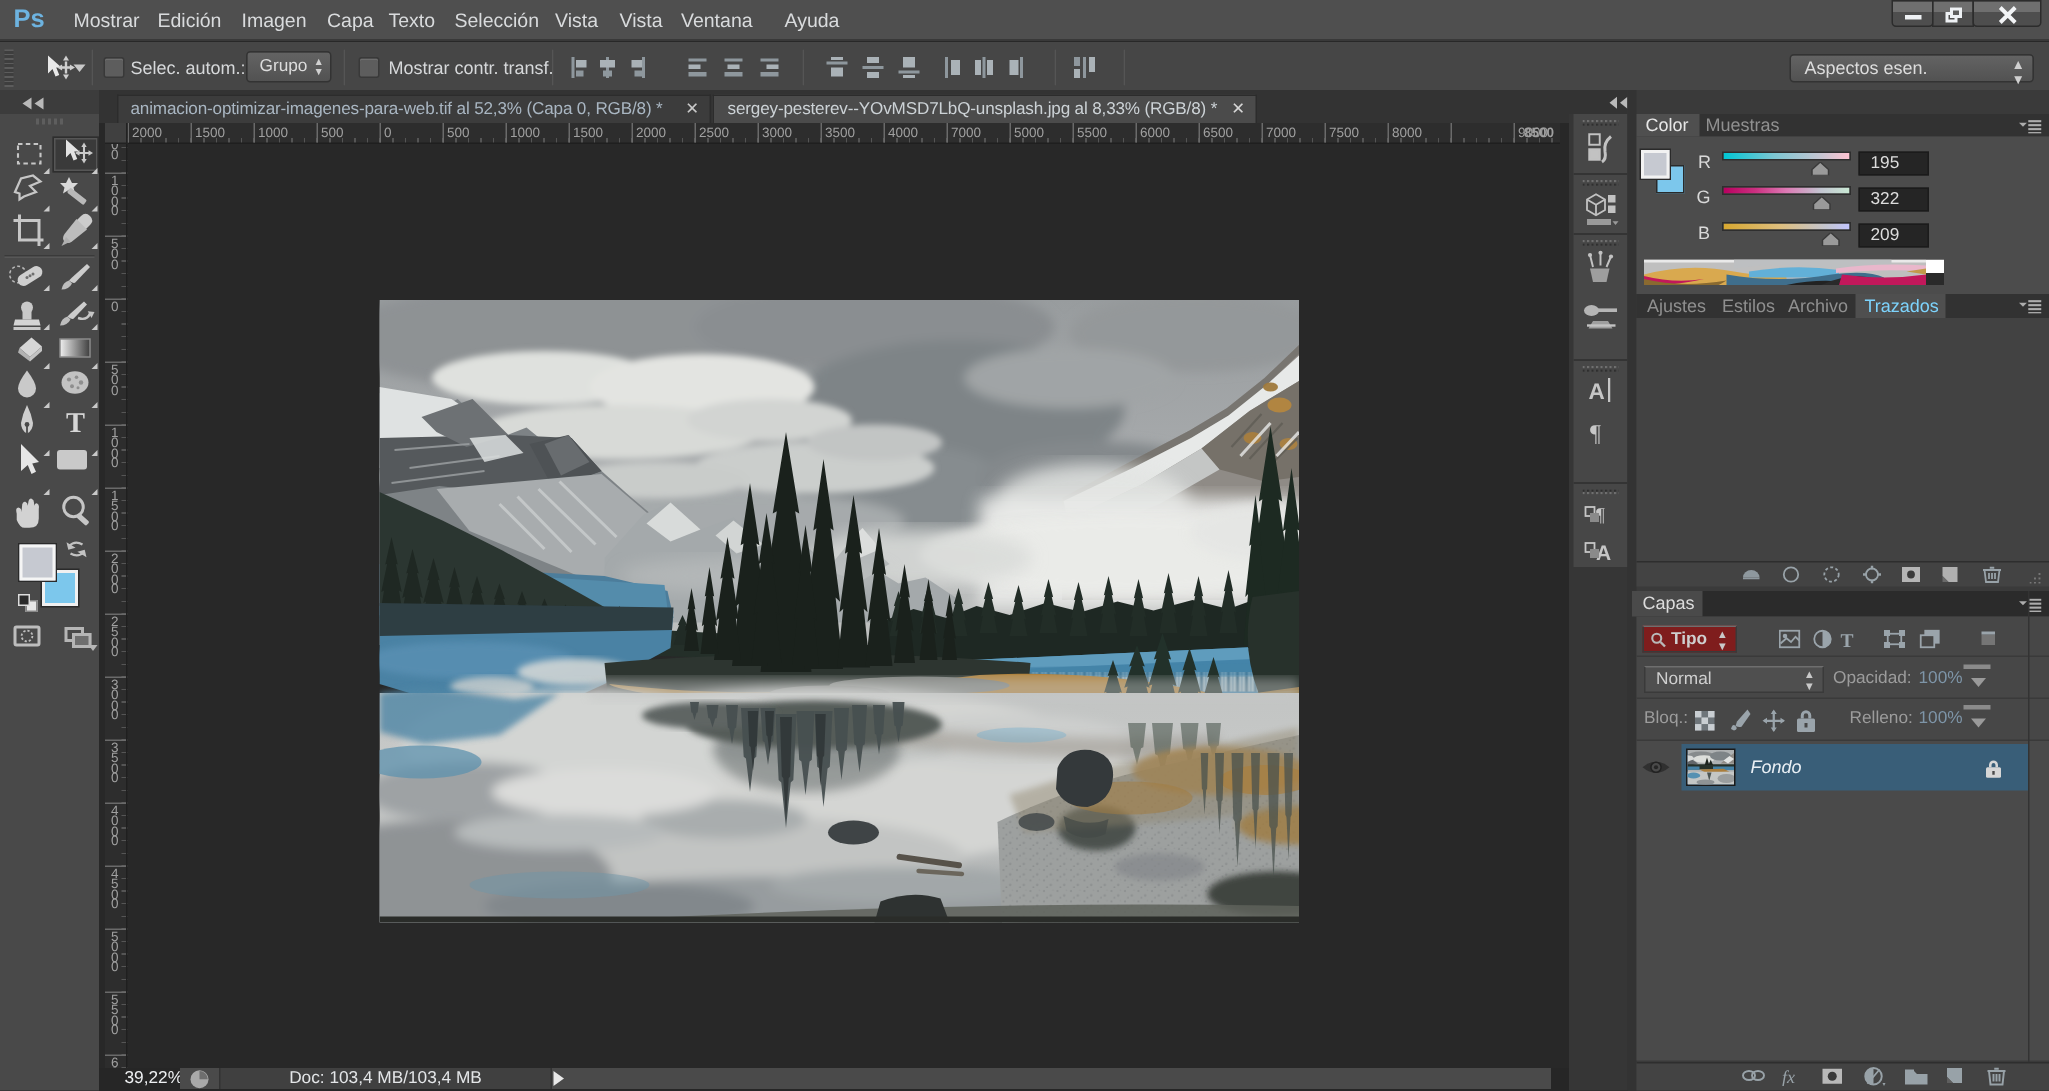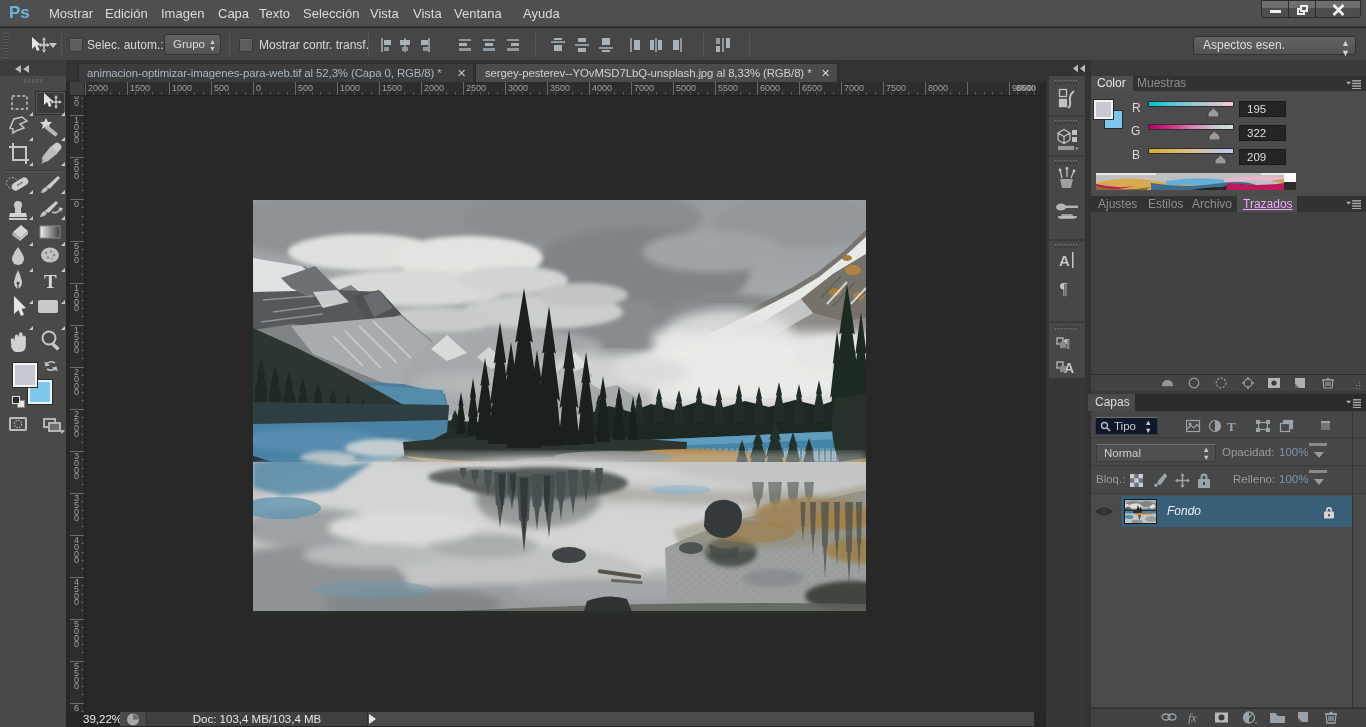--- a/index.html
+++ b/index.html
@@ -804,21 +804,21 @@
  <path d="M132,10 Q160,14 188,10 L188,17 L130,17 Z" fill="#c2185b"></path>
  <path d="M175,8 L188,6 L188,10 Z" fill="#c29a4a"></path>
  <rect x="188" y="0" width="12" height="9" fill="#fff"></rect>
  <rect x="188" y="9" width="12" height="8" fill="#2a2a2a"></rect>
 </svg>
 
 <div class="abs" style="left:1091px;top:196px;width:275px;height:16px;background:#323232;"></div>
 <div class="abs" style="left:1098px;top:196px;width:64px;height:16px;color:#8f8f8f;font-size:12px;line-height:16px;">Ajustes</div>
 <div class="abs" style="left:1148px;top:196px;width:50px;height:16px;color:#8f8f8f;font-size:12px;line-height:16px;">Estilos</div>
 <div class="abs" style="left:1192px;top:196px;width:56px;height:16px;color:#8f8f8f;font-size:12px;line-height:16px;">Archivo</div>
-<div class="abs" style="left:1237px;top:196px;width:60px;height:16px;background:#4f4f4f;color:#f0abfc;font-size:12px;line-height:16px;text-decoration:underline;"><span style="margin-left:6px;">Trazados</span></div>
+<div class="abs" style="left:1237px;top:196px;width:60px;height:16px;background:#4f4f4f;color:#7dd3fc;font-size:12px;line-height:16px;"><span style="margin-left:6px;">Trazados</span></div>
 <svg class="abs" style="left:1346px;top:200px;" width="15" height="9" viewBox="0 0 17 10">
     <path d="M0,2 L6,2 L3,5 Z" fill="#adadad"></path>
     <g fill="#adadad">
       <rect x="7" y="0" width="10" height="1.6"></rect>
       <rect x="7" y="3" width="10" height="1.6"></rect>
       <rect x="7" y="6" width="10" height="1.6"></rect>
       <rect x="7" y="9" width="10" height="1.2"></rect>
     </g>
   </svg>
 <div class="abs" style="left:1091px;top:212px;width:275px;height:162px;background:#424242;"></div>
@@ -861,21 +861,21 @@
 <svg class="abs" style="left:1346px;top:399px;" width="15" height="9" viewBox="0 0 17 10">
     <path d="M0,2 L6,2 L3,5 Z" fill="#adadad"></path>
     <g fill="#adadad">
       <rect x="7" y="0" width="10" height="1.6"></rect>
       <rect x="7" y="3" width="10" height="1.6"></rect>
       <rect x="7" y="6" width="10" height="1.6"></rect>
       <rect x="7" y="9" width="10" height="1.2"></rect>
     </g>
   </svg>
 <div class="abs" style="left:1091px;top:411px;width:275px;height:27px;background:#474747;border-bottom:1px solid #3a3a3a;"></div>
-<div class="abs" style="left:1095px;top:417px;width:63px;height:18px;background:#0f172a;border:1px solid #3a3a3a;border-top:1px solid #6e6e6e;color:#cfcfcf;font-size:11.5px;line-height:17px;">
+<div class="abs" style="left:1095px;top:417px;width:63px;height:18px;background:#7f1d1d;border:1px solid #3a3a3a;border-top:1px solid #6e6e6e;color:#cfcfcf;font-size:11.5px;line-height:17px;font-weight:bold;">
  <svg style="position:absolute;left:4px;top:3px;" width="11" height="11" viewBox="0 0 11 11">
       <circle cx="4.5" cy="4.5" r="3" fill="none" stroke="#b9b9b9" stroke-width="1.4"></circle>
       <path d="M7,7 L10,10" stroke="#b9b9b9" stroke-width="1.6"></path>
     </svg>
  <span style="margin-left:18px;">Tipo</span>
  <span style="position:absolute;right:5px;top:1px;font-size:7.5px;color:#c9c9c9;line-height:8px;">▲<br>▼</span>
 </div>
 <svg class="abs" style="left:1186px;top:419px;" width="145" height="14" viewBox="0 0 145 14">
  <g stroke="#9aa4ab" fill="none" stroke-width="1.2">
   <rect x="0.5" y="1.5" width="13" height="11"></rect>

